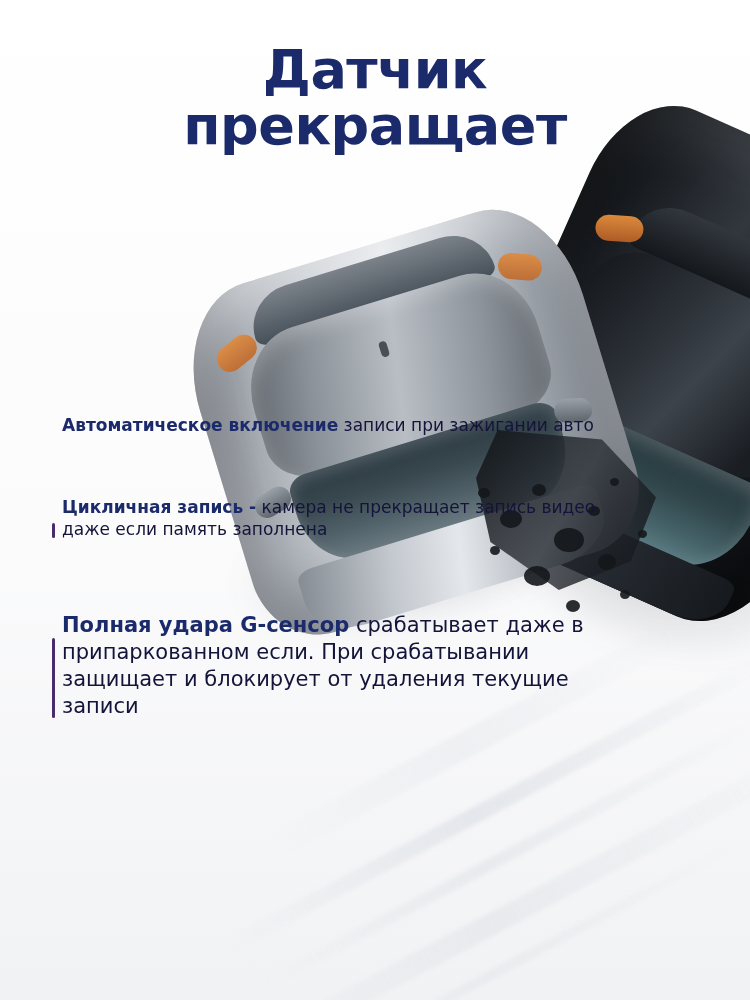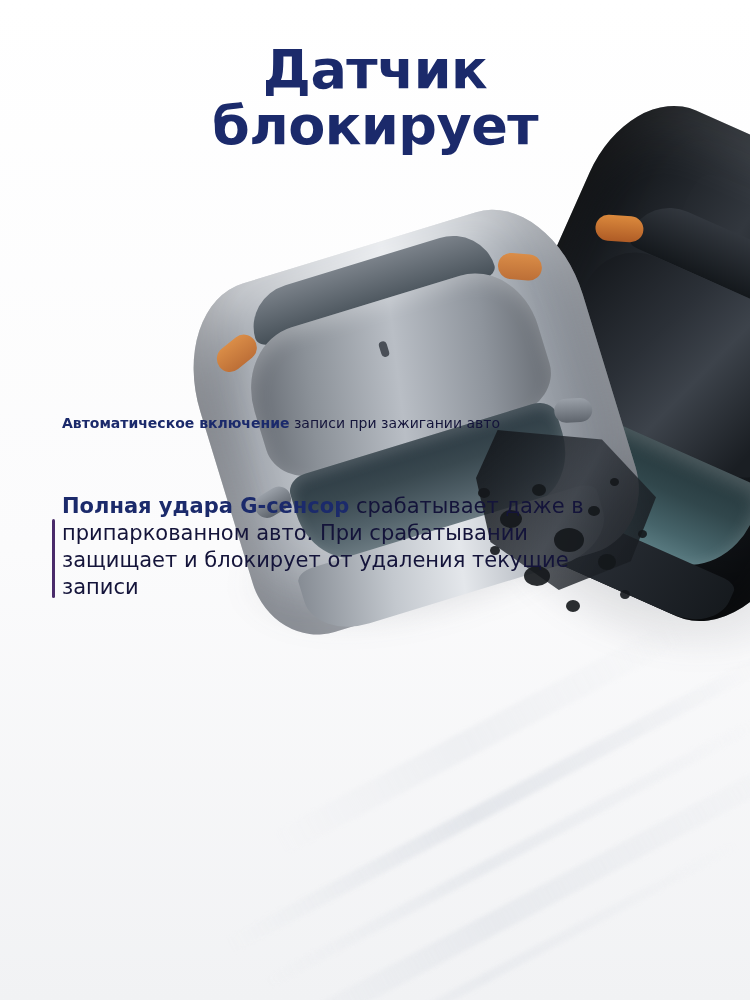--- a/index.html
+++ b/index.html
@@ -249,21 +249,21 @@
     left: 0;
     top: 26px;
     bottom: 2px;
     width: 3px;
     background: #4a2b6b;
     border-radius: 2px;
   }
   .feature p {
     margin: 0;
     font-family: "DejaVu Sans", sans-serif;
-    font-size: 14px;
+    font-size: 17px;
     line-height: 1.28;
     color: #14143a;
   }
   .feature .title {
     font-weight: 700;
     color: #1b2a6b;
   }
   .f1 { margin-bottom: 60px; }
   .f2 { margin-bottom: 72px; }
   .f3 p { font-size: 21px; }
@@ -321,30 +321,34 @@
     <i style="left:168px; top:60px;  width:9px;  height:8px;"></i>
     <i style="left:8px;   top:18px;  width:12px; height:10px;"></i>
     <i style="left:140px; top:8px;   width:9px;  height:8px;"></i>
   </div>
 </div>
 
 <div class="content">
 
   <div class="headline">
     <span class="l">Датчик</span>
-    <span class="l">блокирует</span>
+    <span class="l">прекращает</span>
   </div>
 
   <div class="features">
 
     <div class="feature f1">
       <span class="bar"></span>
       <p><span class="title">Автоматическое включение</span><span> записи при зажигании авто</span></p>
     </div>
 
+    <div class="feature f2">
+      <span class="bar"></span>
+      <p><span class="title">Цикличная запись -</span><span> камера не прекращает запись видео, даже если память заполнена</span></p>
+    </div>
 
     <div class="feature f3">
       <span class="bar"></span>
-      <p><span class="title">Полная удара G-сенсор</span><span> срабатывает даже в припаркованном авто. При срабатывании защищает и блокирует от удаления текущие записи</span></p>
+      <p><span class="title">Полная удара G-сенсор</span><span> срабатывает даже в припаркованном если. При срабатывании защищает и блокирует от удаления текущие записи</span></p>
     </div>
 
   </div>
 </div>
 
 </body></html>

